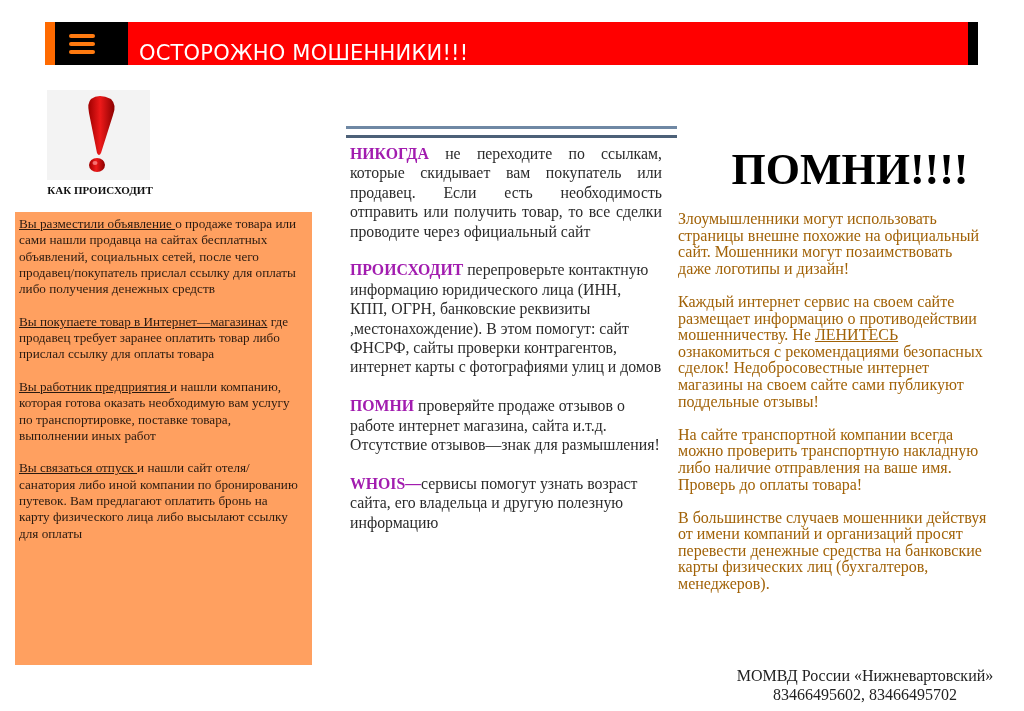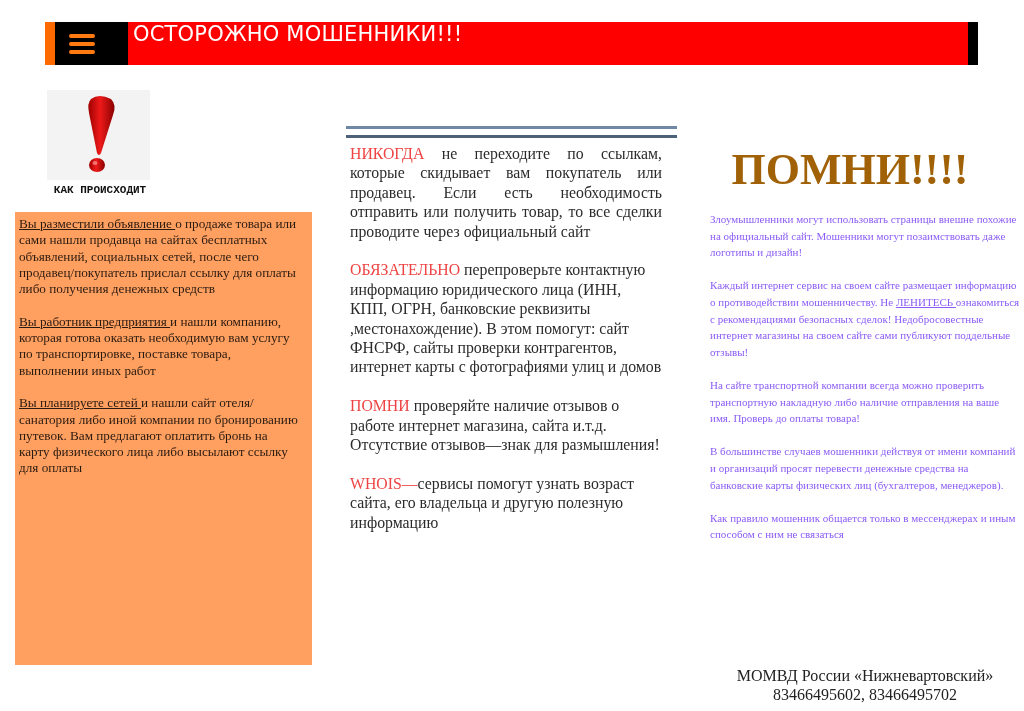--- a/index.html
+++ b/index.html
@@ -15,65 +15,65 @@
     display: flex; align-items: stretch;
   }
   .banner .strip { width: 10px; background: #ff6a00; }
   .banner .menu {
     width: 73px; background: #000000; display: flex; align-items: center; justify-content: center;
     cursor: pointer;
   }
   .hamburger { width: 26px; height: 20px; display: flex; flex-direction: column; justify-content: space-between; margin-left: -20px; }
   .hamburger span { display: block; height: 4px; border-radius: 2px; background: #ff7a10; }
   .banner .title-area {
-    flex: 1; background: #ff0000; display: flex; align-items: flex-start; padding-left: 5px;
+    flex: 1; background: #ff0000; display: flex; align-items: flex-end; padding-left: 11px;
   }
   .banner .title {
     font-family: "DejaVu Sans", sans-serif; font-size: 21px; color: #ffffff; letter-spacing: 0.2px;
   }
   .banner .endcap { width: 10px; background: #000000; }
 
   
   .exclaim {
     position: absolute; left: 47px; top: 90px; width: 103px; height: 90px;
     background: #f3f3f3; display: flex; align-items: center; justify-content: center;
   }
   .how-title {
     position: absolute; left: 40px; top: 183px; width: 120px; text-align: center;
-    font-family: Liberation Mono, monospace; font-weight: bold; font-size: 11px; line-height: 15px; color: #111;
+    font-family: Liberation Serif, serif; font-weight: bold; font-size: 11px; line-height: 15px; color: #111;
   }
   .orange-box {
     position: absolute; left: 15px; top: 212px; width: 297px; height: 453px;
     background: #ffa060;
     box-sizing: border-box; padding: 4px 12px 0 4px;
     font-size: 13.2px; line-height: 16.3px; color: #2a1a10;
   }
   .orange-box p { margin: 0 0 16.3px 0; }
   .u { text-decoration: underline; }
 
   
   .rules { position: absolute; left: 346px; top: 126px; width: 331px; }
   .rules .l1 { height: 3px; background: #6f88a4; }
   .rules .l2 { height: 3px; background: #4d6178; margin-top: 6px; }
   .mid {
     position: absolute; left: 350px; top: 144px; width: 312px;
     font-size: 15.8px; line-height: 19.4px; color: #2b2b2b;
   }
   .mid p { margin: 0 0 19.4px 0; }
   .mid p.justify { text-align: justify; }
-  .kw { color: #ef4444; font-weight: normal; }
+  .kw { color: #a21caf; font-weight: bold; }
 
   
   .remember {
     position: absolute; left: 700px; top: 145px; width: 300px; text-align: center;
-    font-size: 44px; line-height: 50px; font-weight: bold; color: #a16207;
+    font-size: 44px; line-height: 50px; font-weight: bold; color: #000000;
   }
   .right {
-    position: absolute; left: 710px; top: 211px; width: 310px;
-    font-size: 11px; line-height: 16.6px; color: #8b5cf6;
+    position: absolute; left: 678px; top: 211px; width: 310px;
+    font-size: 16px; line-height: 16.6px; color: #a16207;
   }
   .right p { margin: 0 0 16.6px 0; }
   .contact {
     position: absolute; left: 700px; top: 666px; width: 330px; text-align: center;
     font-size: 16px; line-height: 19px; color: #222;
   }
 </style>
 </head>
 <body>
 
@@ -103,40 +103,40 @@
     </defs>
     <path d="M22 6 Q30 0 42 6 Q48 12 44 22 L32 60 Q30 64 28 60 L20 20 Q18 10 22 6 Z" fill="url(#exg)"></path>
     <ellipse cx="28" cy="72" rx="8" ry="7" fill="url(#exg)"></ellipse>
     <ellipse cx="26" cy="70" rx="2.5" ry="2" fill="#ff9999" opacity="0.7"></ellipse>
   </svg>
 </div>
 <div class="how-title">КАК ПРОИСХОДИТ</div>
 
 <div class="orange-box">
   <p><span class="u">Вы разместили объявление </span><span>о продаже товара или сами нашли продавца на сайтах бесплатных объявлений, социальных сетей, после чего продавец/покупатель прислал ссылку для оплаты либо получения денежных средств</span></p>
+  <p><span class="u">Вы покупаете товар в Интернет—магазинах</span><span> где продавец требует заранее оплатить товар либо прислал ссылку для оплаты товара</span></p>
   <p><span class="u">Вы работник предприятия </span><span>и нашли компанию, которая готова оказать необходимую вам услугу по транспортировке, поставке товара, выполнении иных работ</span></p>
-  <p><span class="u">Вы планируете сетей </span><span>и нашли сайт отеля/санатория либо иной компании по бронированию путевок. Вам предлагают оплатить бронь на карту физического лица либо высылают ссылку для оплаты</span></p>
+  <p><span class="u">Вы связаться отпуск </span><span>и нашли сайт отеля/санатория либо иной компании по бронированию путевок. Вам предлагают оплатить бронь на карту физического лица либо высылают ссылку для оплаты</span></p>
 </div>
 
 <div class="rules">
   <div class="l1"></div>
   <div class="l2"></div>
 </div>
 <div class="mid">
   <p class="justify"><span class="kw">НИКОГДА</span><span> не переходите по ссылкам, которые скидывает вам покупатель или продавец. Если есть необходимость отправить или получить товар, то все сделки проводите через официальный сайт</span></p>
-  <p><span class="kw">ОБЯЗАТЕЛЬНО</span><span> перепроверьте контактную информацию юридического лица (ИНН, КПП, ОГРН, банковские реквизиты ,местонахождение). В этом помогут: сайт ФНСРФ, сайты проверки контрагентов, интернет карты с фотографиями улиц и домов</span></p>
-  <p><span class="kw">ПОМНИ</span><span> проверяйте наличие отзывов о работе интернет магазина, сайта и.т.д. Отсутствие отзывов—знак для размышления!</span></p>
+  <p><span class="kw">ПРОИСХОДИТ</span><span> перепроверьте контактную информацию юридического лица (ИНН, КПП, ОГРН, банковские реквизиты ,местонахождение). В этом помогут: сайт ФНСРФ, сайты проверки контрагентов, интернет карты с фотографиями улиц и домов</span></p>
+  <p><span class="kw">ПОМНИ</span><span> проверяйте продаже отзывов о работе интернет магазина, сайта и.т.д. Отсутствие отзывов—знак для размышления!</span></p>
   <p><span class="kw">WHOIS—</span><span>сервисы помогут узнать возраст сайта, его владельца и другую полезную информацию</span></p>
 </div>
 
 <div class="remember">ПОМНИ!!!!</div>
 <div class="right">
   <p>Злоумышленники могут использовать страницы внешне похожие на официальный сайт. Мошенники могут позаимствовать даже логотипы и дизайн!</p>
   <p><span>Каждый интернет сервис на своем сайте размещает информацию о противодействии мошенничеству. Не </span><span class="u">ЛЕНИТЕСЬ </span><span>ознакомиться с рекомендациями безопасных сделок! Недобросовестные интернет магазины на своем сайте сами публикуют поддельные отзывы!</span></p>
   <p>На сайте транспортной компании всегда можно проверить транспортную накладную либо наличие отправления на ваше имя. Проверь до оплаты товара!</p>
   <p>В большинстве случаев мошенники действуя от имени компаний и организаций просят перевести денежные средства на банковские карты физических лиц (бухгалтеров, менеджеров).</p>
-  <p>Как правило мошенник общается только в мессенджерах и иным способом с ним не связаться</p>
 </div>
 
 <div class="contact">
   <div>МОМВД России «Нижневартовский»</div>
   <div>83466495602, 83466495702</div>
 </div>
 
 </body></html>

